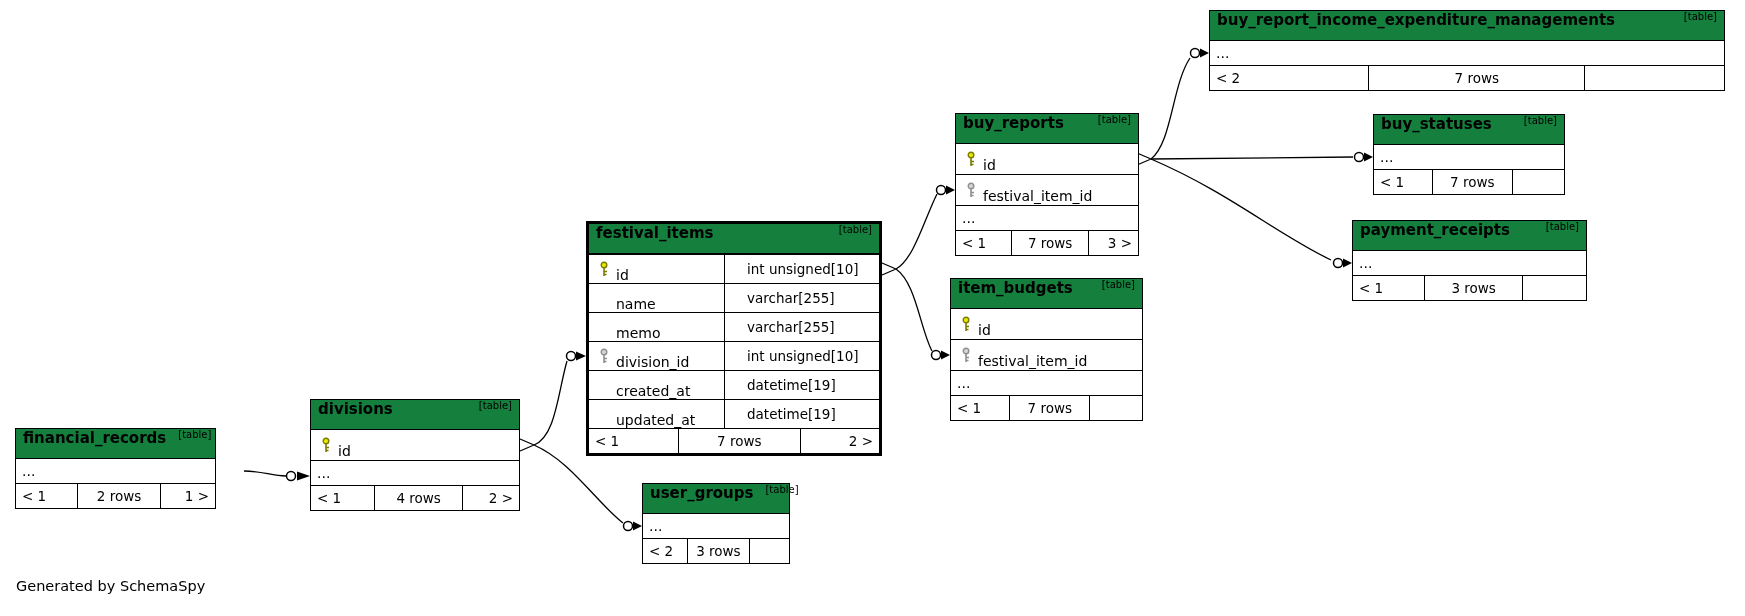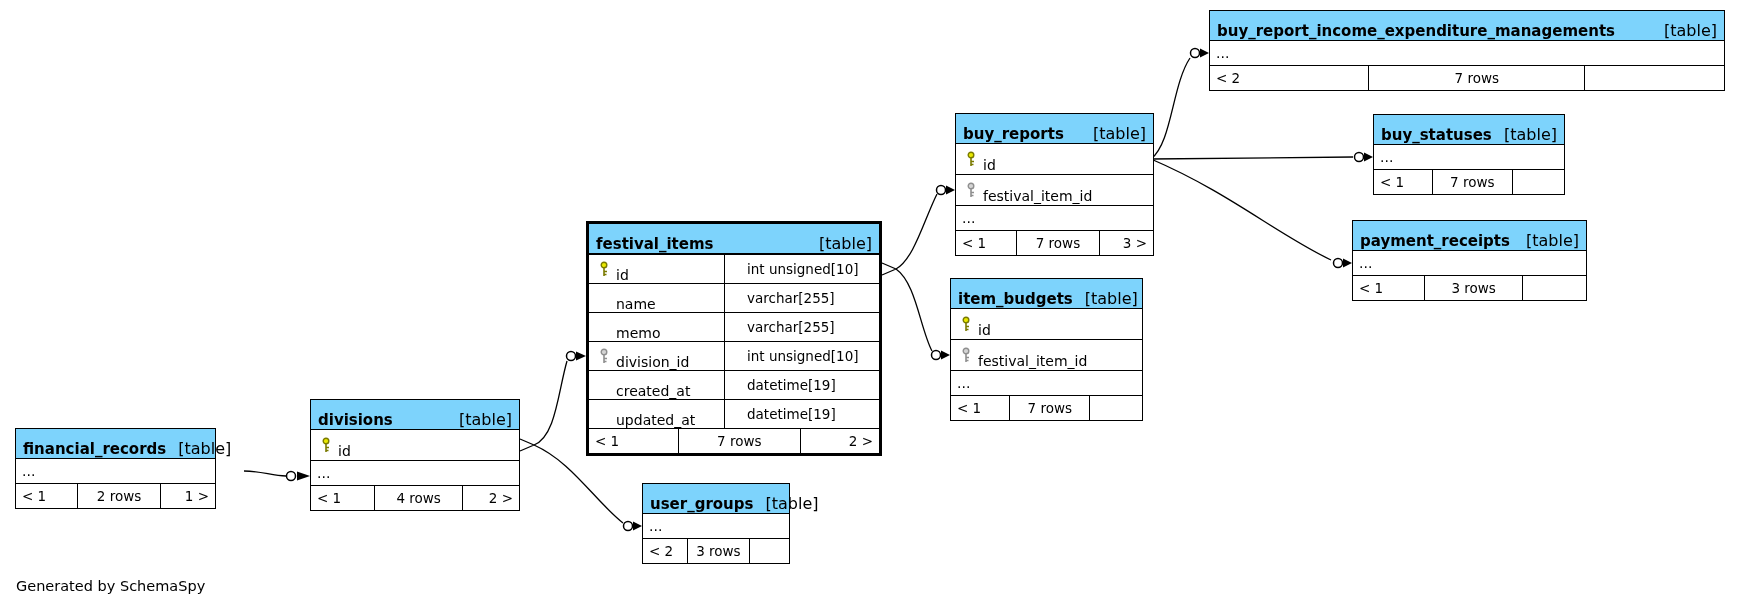--- a/index.html
+++ b/index.html
@@ -1,25 +1,25 @@
 <!DOCTYPE html>
 <html><head>
 <meta charset="utf-8">
 <style>
   html,body{margin:0;padding:0;background:#fff;}
   .canvas{position:relative;width:1745px;height:616px;background:#fff;overflow:hidden;
           font-family:"DejaVu Sans","Liberation Sans",sans-serif;color:#000;}
   .edges{position:absolute;left:0;top:0;pointer-events:none;}
   .tbl{position:absolute;box-sizing:border-box;border:1px solid #000;background:#fff;font-size:14px;}
   .tbl.focus{border-width:3px;}
-  .hdr{display:flex;justify-content:space-between;align-items:flex-end;background:#7dd3fc;
+  .hdr{display:flex;justify-content:space-between;align-items:flex-start;background:#15803d;
        border-bottom:1px solid #000;height:29px;padding:0 7px;}
   .focus .hdr{border-bottom-width:2px;}
   .nm{font-weight:bold;font-size:15px;white-space:nowrap;}
-  .tag{font-size:16px;margin-left:12px;white-space:nowrap;}
+  .tag{font-size:10px;margin-left:12px;white-space:nowrap;}
   .row{display:flex;align-items:center;border-bottom:1px solid #000;height:30px;}
   .focus .row{height:28px;}
   .row.ell{height:24px;padding-left:6px;}
   .keycell{flex:none;width:18px;margin-left:6px;display:flex;align-items:center;justify-content:center;}
   .cname{padding-left:3px;white-space:nowrap;margin-top:11px;}
   .ctype{margin-left:auto;flex:none;width:132px;align-self:stretch;display:flex;align-items:center;
          border-left:1px solid #000;padding-left:22px;font-size:13.5px;white-space:nowrap;}
   .pager{display:flex;height:24px;font-size:13.5px;align-items:stretch;}
   .pg{display:flex;align-items:center;white-space:nowrap;}
   .pg-l{flex:0 0 31%;border-right:1px solid #000;padding-left:6px;box-sizing:border-box;}
@@ -197,21 +197,21 @@
     <div class="row ell">
       <span>...</span>
     </div>
     <div class="pager">
       <span class="pg pg-l">&lt; 2</span>
       <span class="pg pg-m">3 rows</span>
       <span class="pg pg-r"></span>
     </div>
   </div>
 
-  <div class="tbl" style="left:955px;top:113px;width:199px;">
+  <div class="tbl" style="left:955px;top:113px;width:184px;">
     <div class="hdr">
       <span class="nm">buy_reports</span>
       <span class="tag">[table]</span>
     </div>
     <div class="row">
       <span class="keycell">
         <svg class="key" width="12" height="16" viewBox="0 0 12 16">
           <circle cx="6" cy="4" r="2.8" fill="#e8e800" stroke="#7a7a00" stroke-width="1.4"></circle>
           <path d="M6 7 V15 M6 10.5 H9 M6 13.5 H8.5" stroke="#7a7a00" stroke-width="1.6" fill="none"></path>
         </svg>

